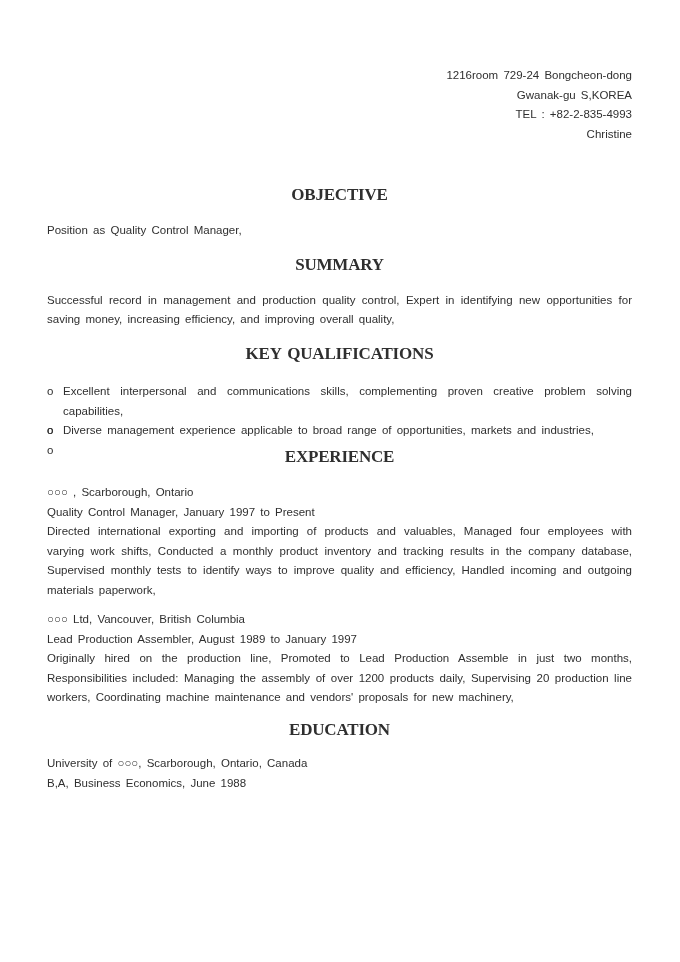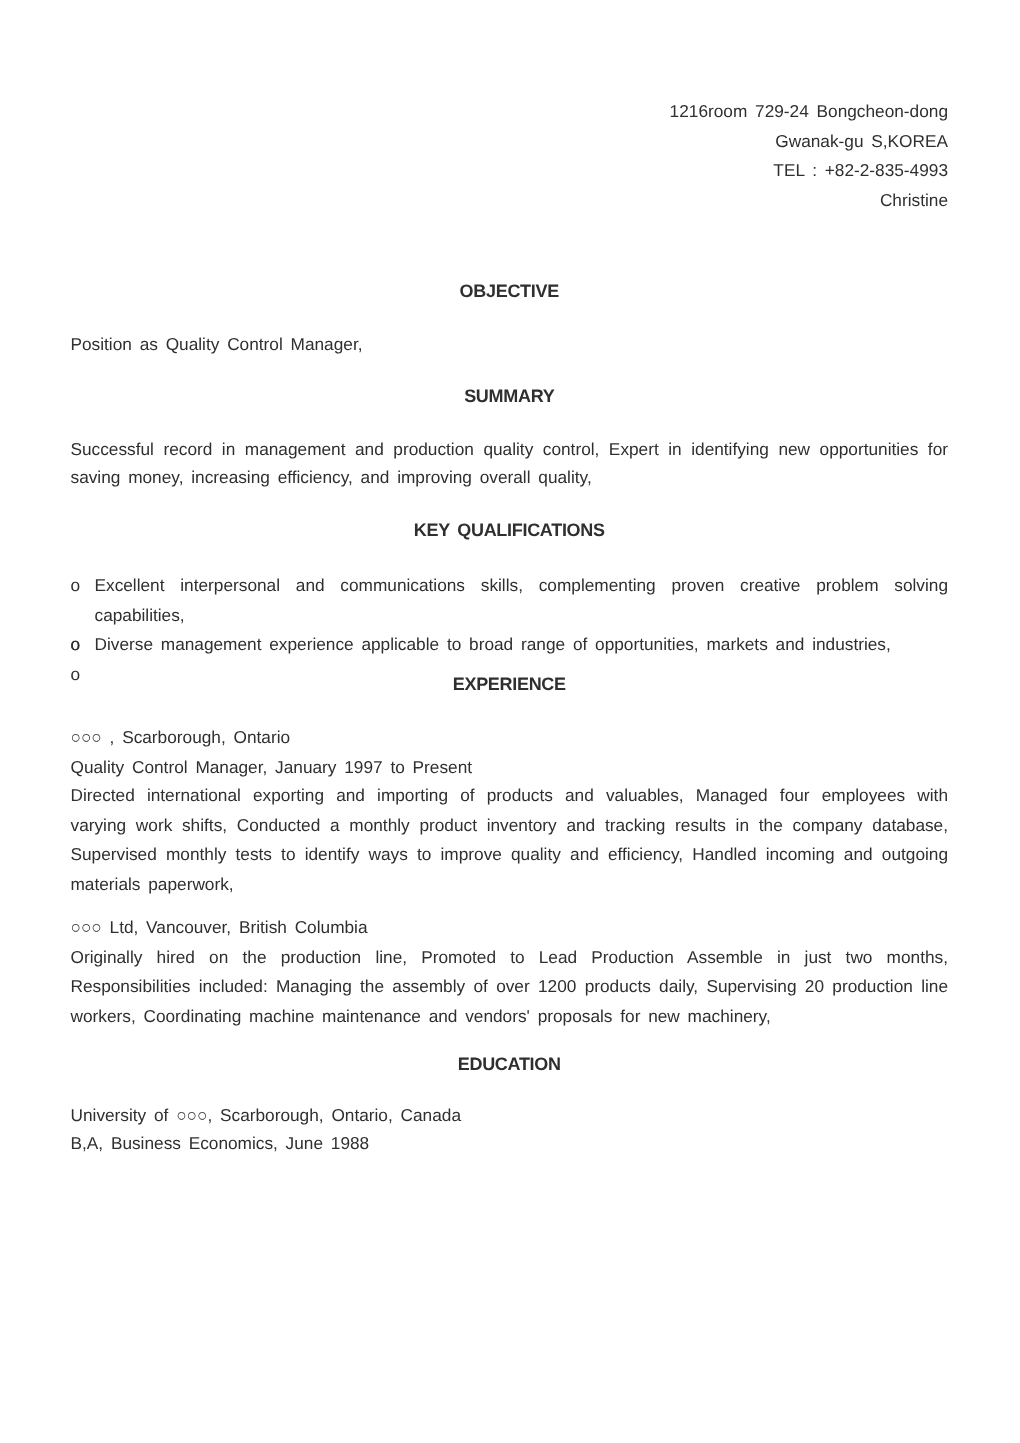--- a/index.html
+++ b/index.html
@@ -17,23 +17,24 @@
   .page {
     width: 680px;
     height: 962px;
     padding: 66px 48px 0 47px;
     background: #ffffff;
     border-radius: 19px;
   }
   .contact-block { text-align: right; }
   .section-h {
     font-weight: bold;
-    font-size: 12px;
+    font-size: 17px;
     letter-spacing: -0.2px;
     text-align: center;
+    font-family: Liberation Serif, serif;
   }
   .just { text-align: justify; }
   #objective-h   { margin-top: 41px; }
   #objective-txt { margin-top: 16px; }
   #summary-h     { margin-top: 15px; }
   #summary-txt   { margin-top: 16px; }
   #keyq-h        { margin-top: 14px; text-align: center; }
   .bullets       { margin-top: 19px; }
   .bullet {
     position: relative;
@@ -90,20 +91,21 @@
   <div class="section-h" id="experience-h">EXPERIENCE</div>
 
   <div class="job-1">
     <div>○○○ , Scarborough, Ontario</div>
     <div>Quality Control Manager, January 1997 to Present</div>
     <p class="just">Directed international exporting and importing of products and valuables, Managed four employees with varying work shifts, Conducted a monthly product inventory and tracking results in the company database, Supervised monthly tests to identify ways to improve quality and efficiency, Handled incoming and outgoing materials paperwork,</p>
   </div>
 
   <div class="job-2">
     <div>○○○ Ltd, Vancouver, British Columbia</div>
+    <div>Lead Production Assembler, August 1989 to January 1997</div>
     <p class="just">Originally hired on the production line, Promoted to Lead Production Assemble in just two months, Responsibilities included: Managing the assembly of over 1200 products daily, Supervising 20 production line workers, Coordinating machine maintenance and vendors' proposals for new machinery,</p>
   </div>
 
   <div class="section-h" id="education-h">EDUCATION</div>
 
   <div class="edu-block">
     <div>University of ○○○, Scarborough, Ontario, Canada</div>
     <div>B,A, Business Economics, June 1988</div>
   </div>
 

